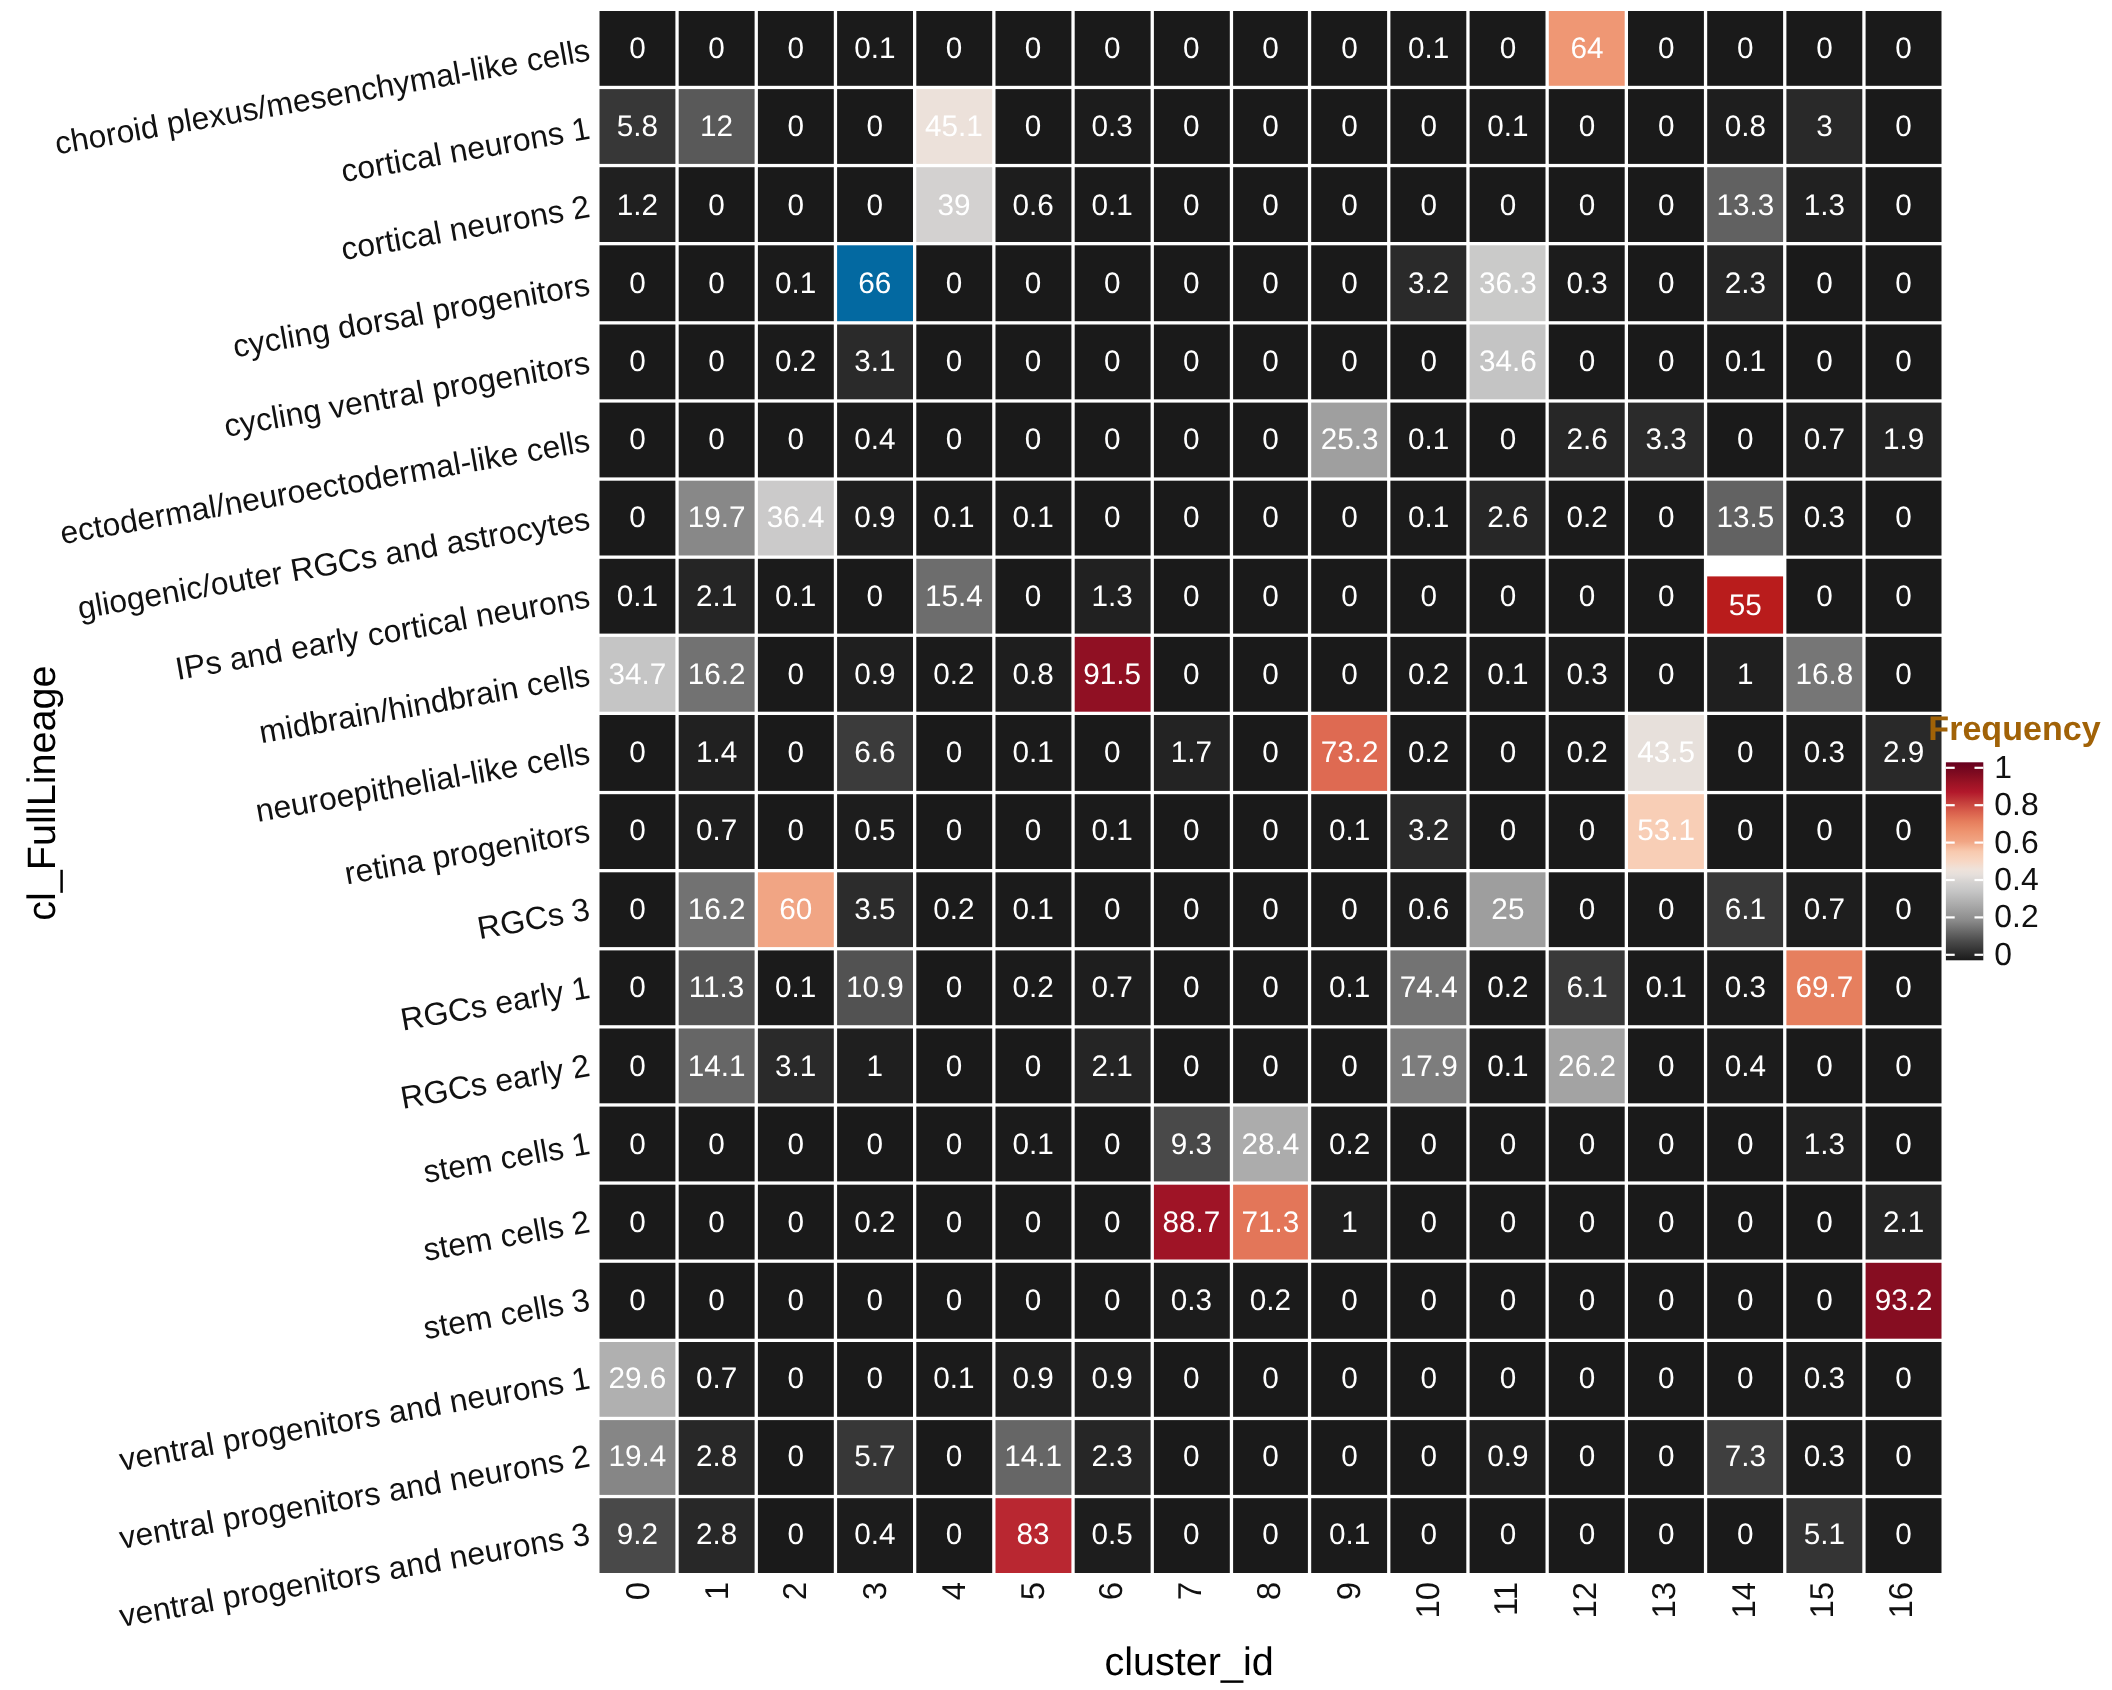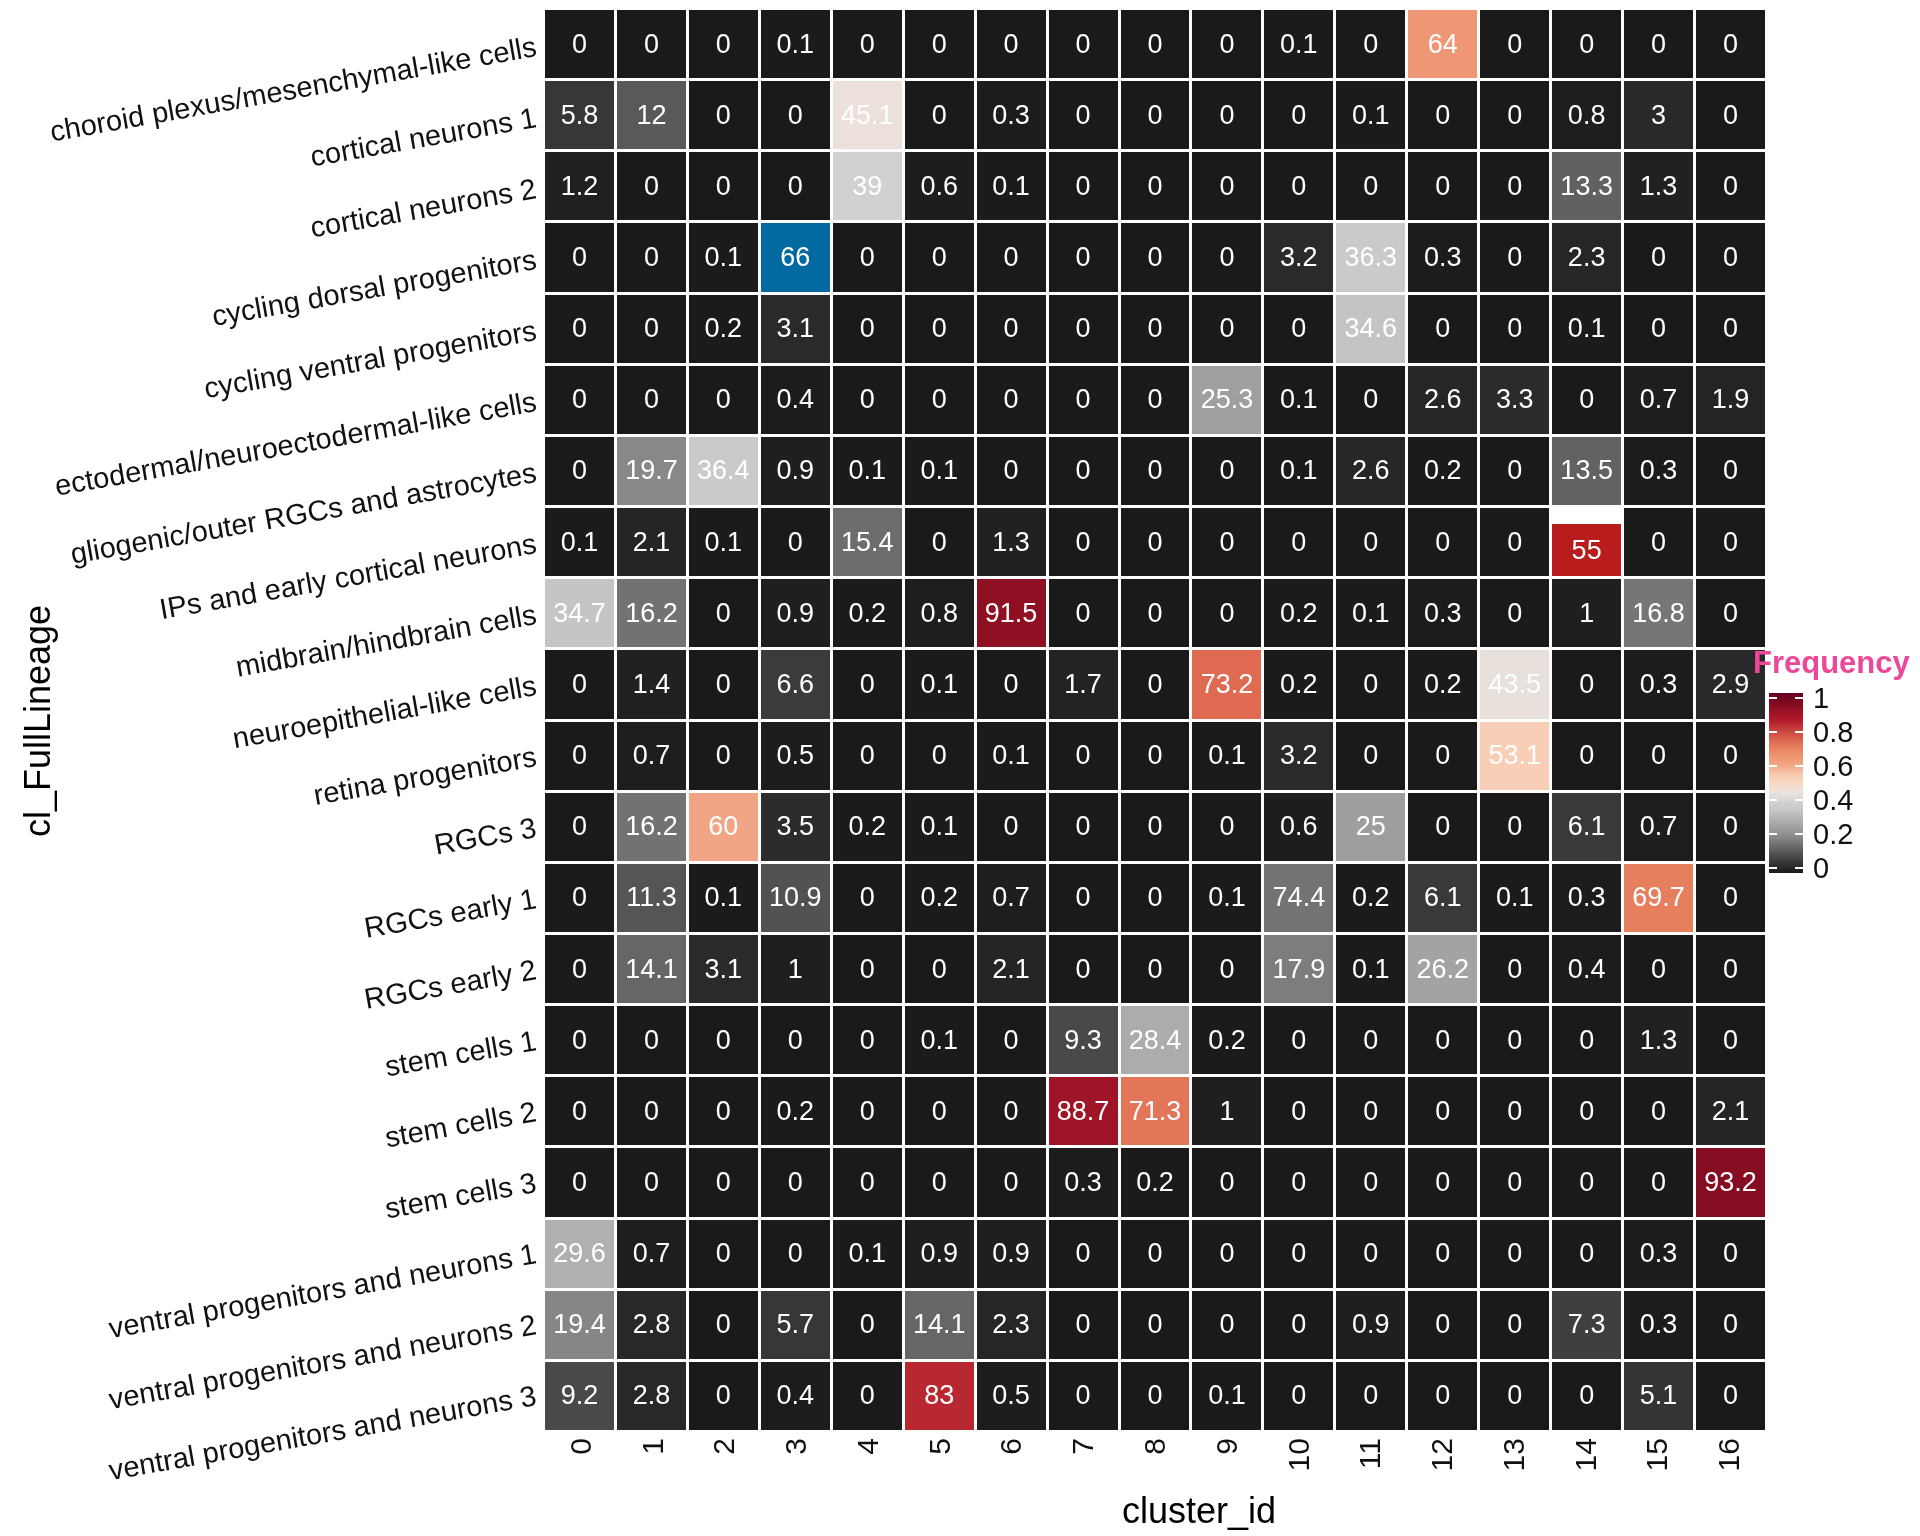--- a/index.html
+++ b/index.html
@@ -20,27 +20,27 @@
     position:absolute;width:524px;height:34px;line-height:34px;
     text-align:right;font-size:29px;color:#111111;white-space:nowrap;
     transform:rotate(-10deg);transform-origin:100% 50%;
   }
   .col-label{
     position:absolute;width:92px;height:34px;line-height:34px;
     text-align:right;font-size:30px;color:#111111;
     transform:rotate(-90deg);
   }
   .axis-title{position:absolute;font-size:36px;color:#000000;}
-  #x-axis-title{left:1049px;top:1490px;width:300px;text-align:center;}
+  #x-axis-title{left:1004px;top:1490px;width:300px;}
   #y-axis-title{
     left:-92px;top:700px;width:260px;height:42px;line-height:42px;
     text-align:center;transform:rotate(-90deg);
   }
   #legend{position:absolute;left:1745px;top:645px;width:175px;height:245px;}
-  #legend-title{position:absolute;left:8px;top:0px;font-size:31px;font-weight:bold;color:#ec4899;white-space:nowrap;}
+  #legend-title{position:absolute;left:8px;top:0px;font-size:31px;font-weight:bold;color:#a16207;white-space:nowrap;}
   #legend-bar{position:absolute;left:24px;top:48px;width:34px;height:180px;}
   .legend-tick-label{position:absolute;left:68px;width:70px;height:30px;line-height:30px;font-size:29px;color:#111111;}
   .legend-dash{position:absolute;width:8px;height:2px;background:#ffffff;}
 </style>
 </head>
 <body>
 
 <div id="canvas">
   <div id="heatmap-grid">
       <div class="hm-cell" style="background: rgb(26, 26, 26);">0</div>

